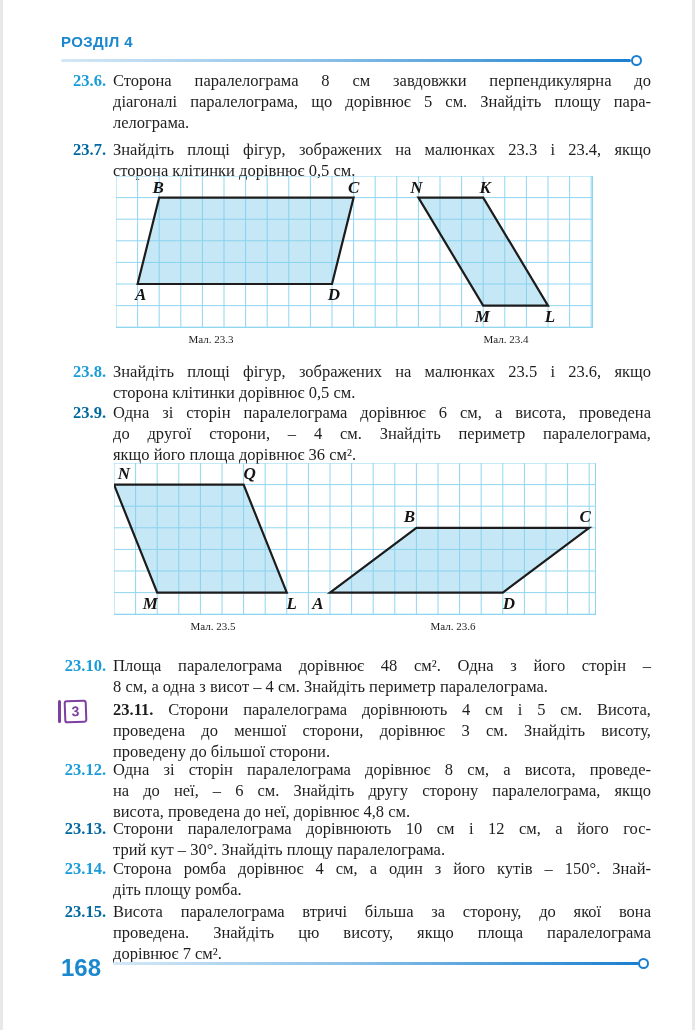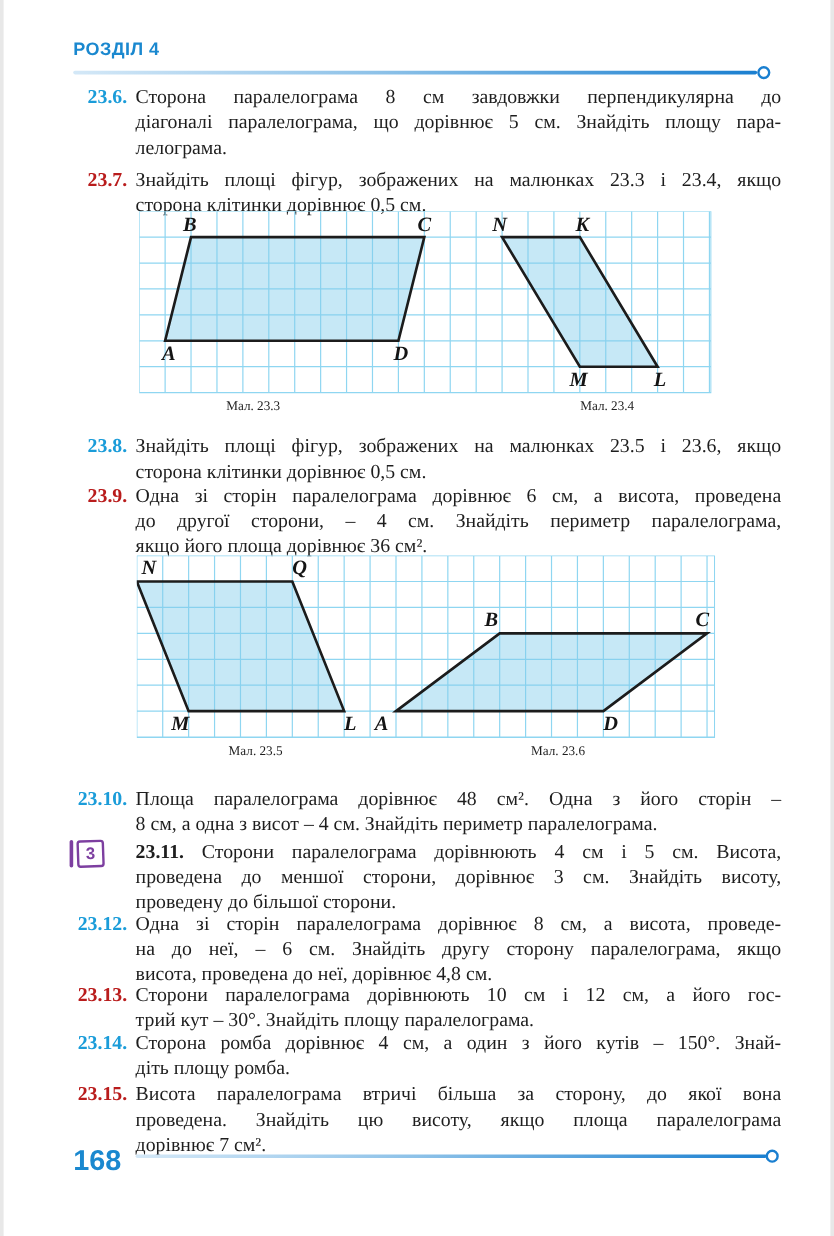--- a/index.html
+++ b/index.html
@@ -28,21 +28,21 @@
     font-family:"Liberation Sans","DejaVu Sans",sans-serif;
     font-weight:bold;font-size:24px;color:#1a88cf;
   }
   
   .prob{position:absolute;left:110px;width:538px;font-size:16.5px;}
   .prob .num{
     position:absolute;right:100%;margin-right:7px;top:0;
     font-weight:bold;white-space:nowrap;line-height:21px;text-align:right;
   }
   .prob .num.blue{color:#1a9cd9;}
-  .prob .num.black{color:#b91c1c;}
+  .prob .num.black{color:#0369a1;}
   .ln{height:21px;line-height:21px;text-align:justify;text-align-last:justify;}
   .ln.last{text-align-last:left;}
   .inum{font-weight:bold;}
   
   .badge{position:absolute;display:flex;align-items:stretch;}
   .badge .bar{width:3px;background:#7d3fa0;border-radius:2px;margin-right:3px;}
   .badge .box{
     width:19px;height:19px;border:2.5px solid #7d3fa0;border-radius:3px;
     color:#7d3fa0;font-family:"Liberation Sans","DejaVu Sans",sans-serif;
     font-weight:bold;font-size:14px;line-height:19px;text-align:center;
@@ -144,19 +144,19 @@
         <text x="135.60000000000002" y="15.600000000000001" text-anchor="middle" style="font:italic 600 17px &quot;Liberation Serif&quot;,serif;fill:#141414;">Q</text>
         <text x="36.2" y="145.60000000000002" text-anchor="middle" style="font:italic 600 17px &quot;Liberation Serif&quot;,serif;fill:#141414;">M</text>
         <text x="177.8" y="145.60000000000002" text-anchor="middle" style="font:italic 600 17px &quot;Liberation Serif&quot;,serif;fill:#141414;">L</text>
         <polygon points="216,129.60000000000002 302.40000000000003,64.80000000000001 475.20000000000005,64.80000000000001 388.8,129.60000000000002" fill="rgba(128,203,236,0.45)" stroke="#1c1c1c" stroke-width="2.2"></polygon>
         <text x="204" y="145.60000000000002" text-anchor="middle" style="font:italic 600 17px &quot;Liberation Serif&quot;,serif;fill:#141414;">A</text>
         <text x="295.40000000000003" y="58.80000000000001" text-anchor="middle" style="font:italic 600 17px &quot;Liberation Serif&quot;,serif;fill:#141414;">B</text>
         <text x="471.20000000000005" y="58.80000000000001" text-anchor="middle" style="font:italic 600 17px &quot;Liberation Serif&quot;,serif;fill:#141414;">C</text>
         <text x="394.8" y="145.60000000000002" text-anchor="middle" style="font:italic 600 17px &quot;Liberation Serif&quot;,serif;fill:#141414;">D</text>
       </svg>
       <div class="figcap" style="left: 210px; top: 620px;">Мал. 23.5</div>
-      <div class="figcap" style="left: 462px; top: 620px;">Мал. 23.6</div>
+      <div class="figcap" style="left: 450px; top: 620px;">Мал. 23.6</div>
     </div>
 
   <div class="pagenum">168</div>
   <div class="hline footer-line"></div>
   <div class="ring footer-ring"></div>
 </div>
 
 </body></html>

